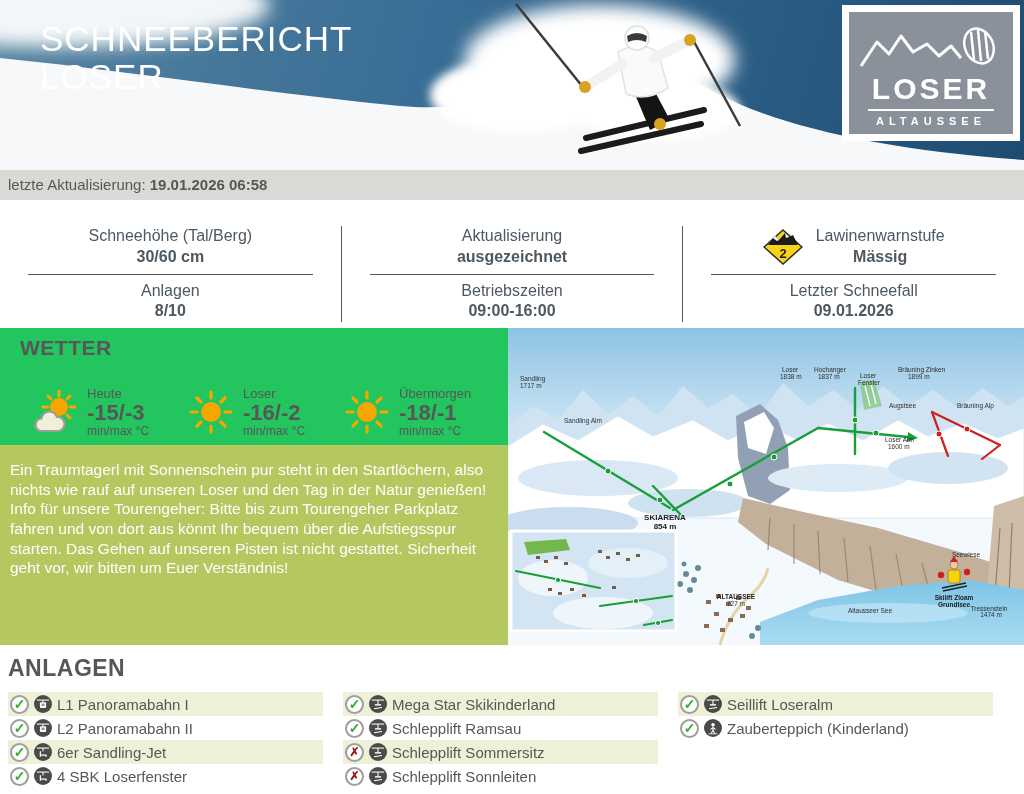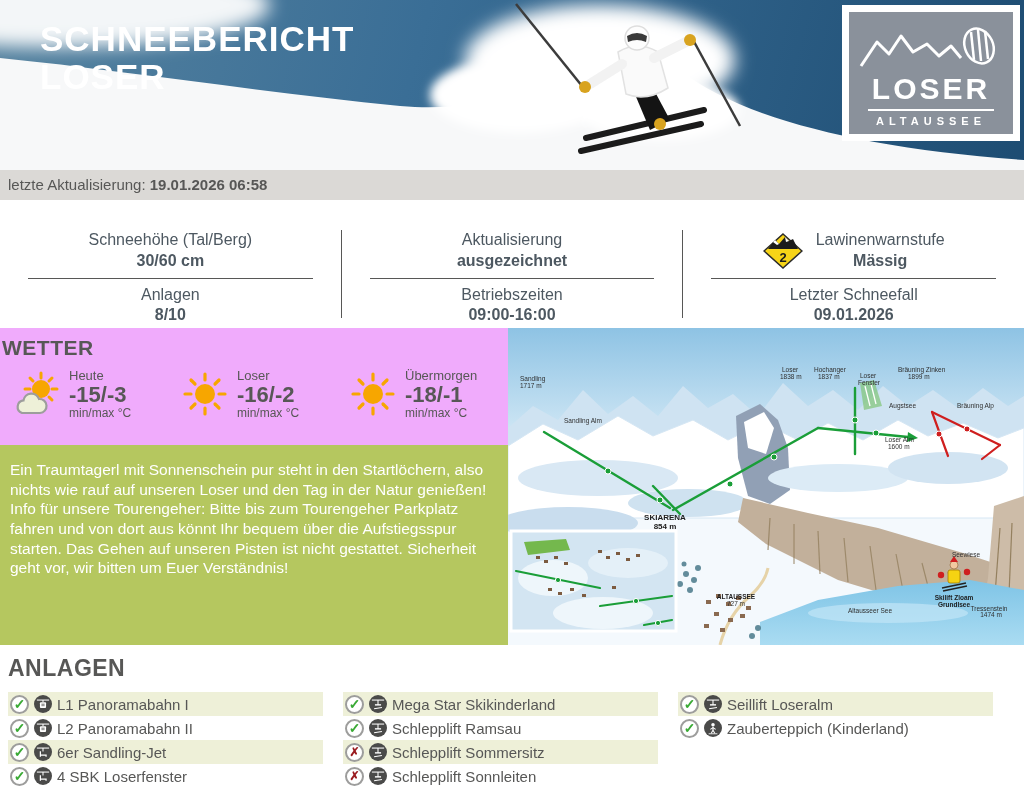--- a/index.html
+++ b/index.html
@@ -4,48 +4,48 @@
 <style>
   html,body{margin:0;padding:0;background:#fff;}
   body{font-family:"Liberation Sans",sans-serif;color:#575756;}
   .page{width:1024px;height:794px;position:relative;overflow:hidden;background:#fff;}
 
   
   .hero{position:relative;width:100%;height:200px;overflow:hidden;
         background:linear-gradient(105deg,#55829f 0%,#3a6e96 40%,#1d4c72 100%);}
   .hero .art{position:absolute;left:0;top:0;}
   .hero h1{position:absolute;left:40px;top:20px;margin:0;color:#fff;font-size:35px;
-           line-height:1.08;letter-spacing:1px;white-space:pre-line;font-weight:700;z-index:3;}
+           line-height:1.08;letter-spacing:1px;white-space:pre-line;font-weight:400;z-index:3;}
   .logo{position:absolute;top:5px;right:4px;width:178px;height:136px;background:#fff;
         padding:7px;box-sizing:border-box;z-index:4;}
   .logo-inner{width:100%;height:100%;background:#8a919b;box-sizing:border-box;
         display:flex;flex-direction:column;align-items:center;justify-content:flex-end;padding-bottom:7px;}
   .logo-inner svg{width:148px;height:52px;margin-bottom:2px;}
   .logo-title{color:#fff;font-weight:700;font-size:30px;letter-spacing:3px;line-height:1;}
   .logo-line{width:126px;border-top:2px solid #fff;margin:5px 0 4px;}
   .logo-sub{color:#fff;font-weight:700;font-size:11px;letter-spacing:5px;}
   .update{position:absolute;bottom:0;left:0;right:0;height:30px;background:#dbd9d6;
           font-size:15px;line-height:30px;padding-left:8px;color:#575756;z-index:3;}
   .update b{font-weight:700;}
 
   
-  .stats{display:flex;height:128px;box-sizing:border-box;padding:30px 0 10px;background:#fff;}
+  .stats{display:flex;height:128px;box-sizing:border-box;padding:30px 0 10px;background:#fff;align-items:center;}
   .scol{flex:1;display:flex;flex-direction:column;justify-content:space-between;}
   .scol + .scol{border-left:1px solid #575756;}
   .cell{text-align:center;font-size:16px;color:#4d5861;line-height:1.3;}
   .cell .val{font-weight:700;}
   .cell.second{border-top:1px solid #575756;margin:6px 28px 0;padding-top:6px;}
   .cell.iconed{display:flex;align-items:center;justify-content:center;gap:13px;}
 
   
   .main{display:flex;height:317px;}
   .left{width:508px;display:flex;flex-direction:column;}
-  .wetter{height:117px;background:#f0abfc;box-sizing:border-box;padding:8px 2px;}
+  .wetter{height:117px;background:#22c55e;box-sizing:border-box;padding:8px 20px;}
   .wetter h2,.tipp h2,.anlagen h2{margin:0;font-size:21px;color:#575756;letter-spacing:.5px;font-weight:700;}
-  .days{display:flex;margin-top:8px;}
+  .days{display:flex;margin-top:26px;}
   .day{flex:1;display:flex;align-items:center;gap:9px;padding-left:12px;}
   .wicon{width:46px;height:46px;flex:none;}
   .wicon svg{width:46px;height:46px;display:none;}
   .wicon[data-icon="sun-icon"] .g-sun{display:block;}
   .wicon[data-icon="sun-cloud-icon"] .g-suncloud{display:block;}
   .dname{font-size:13px;}
   .dtemp{font-size:22px;font-weight:700;line-height:1.05;}
   .dunit{font-size:12px;}
   .tipp{flex:1;background:#b5c75f;color:#fff;box-sizing:border-box;padding:8px 10px;}
   .tipp h2{color:#fff;}

